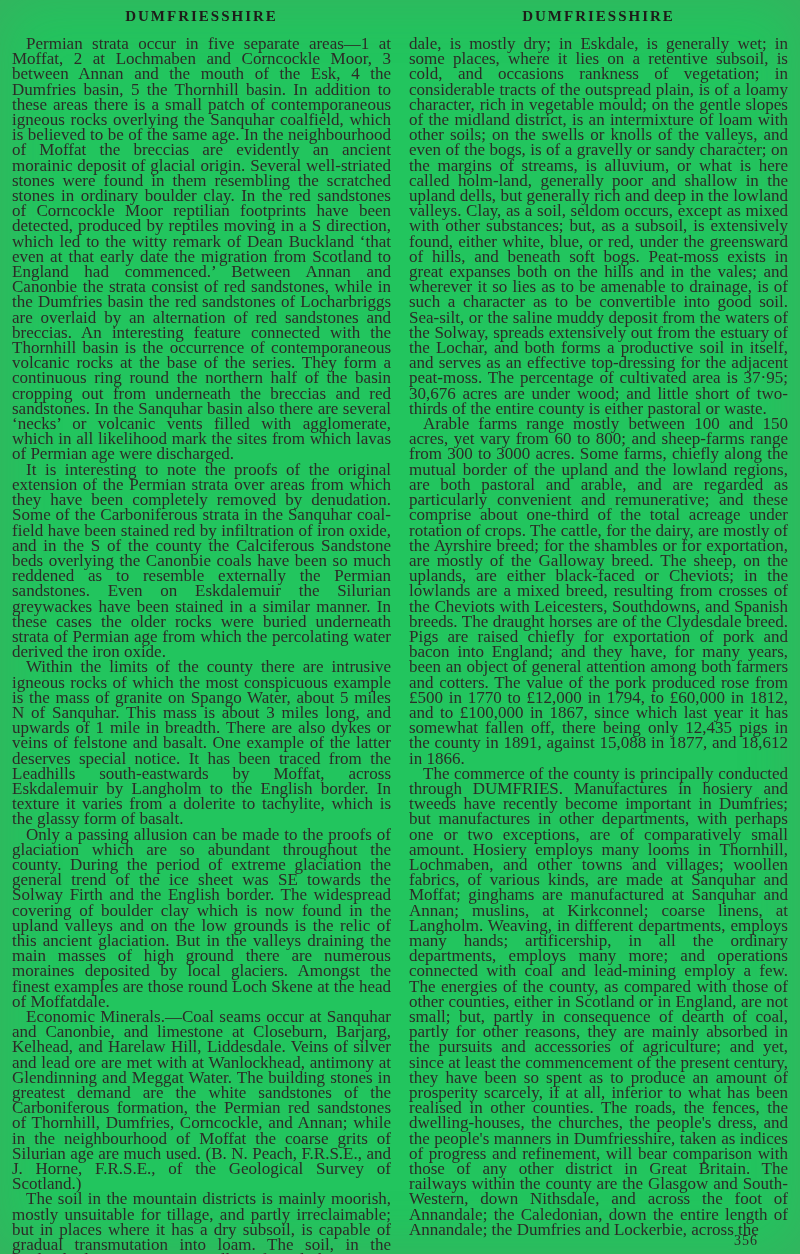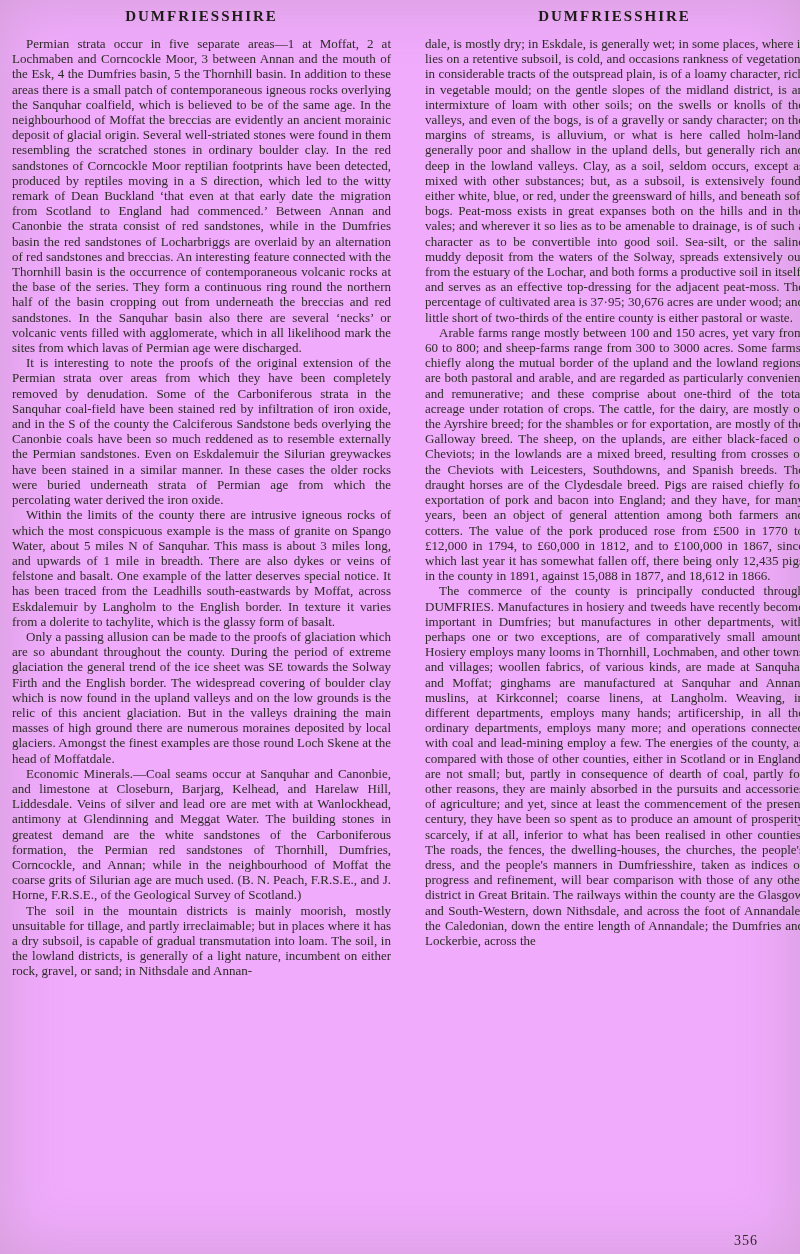--- a/index.html
+++ b/index.html
@@ -7,42 +7,42 @@
   body {
     width: 800px;
     height: 1254px;
     background: #e7e5df;
     font-family: "Liberation Serif", serif;
   }
   .page {
     position: relative;
     width: 800px;
     height: 1254px;
-    background: #f0abfc;
+    background: #22c55e;
     box-shadow: inset 0 0 60px rgba(120,115,100,0.25);
     padding: 8px 12px 6px 12px;
     display: flex;
-    gap: 34px;
+    gap: 18px;
     overflow: hidden;
     color: #2d2b27;
   }
   .col {
     width: 379px;
     flex: 0 0 379px;
   }
   .col-header {
     font-size: 15px;
     font-weight: bold;
     text-align: center;
     letter-spacing: 2px;
     color: #1e1c19;
     margin-bottom: 11px;
   }
   .para {
-    font-size: 13px;
+    font-size: 17px;
     line-height: 15.2px;
     text-align: justify;
     text-indent: 14px;
     color: #2d2b27;
   }
   .para.continuation { text-indent: 0; }
   .lead { }
   .page-number {
     position: absolute;
     right: 42px;

